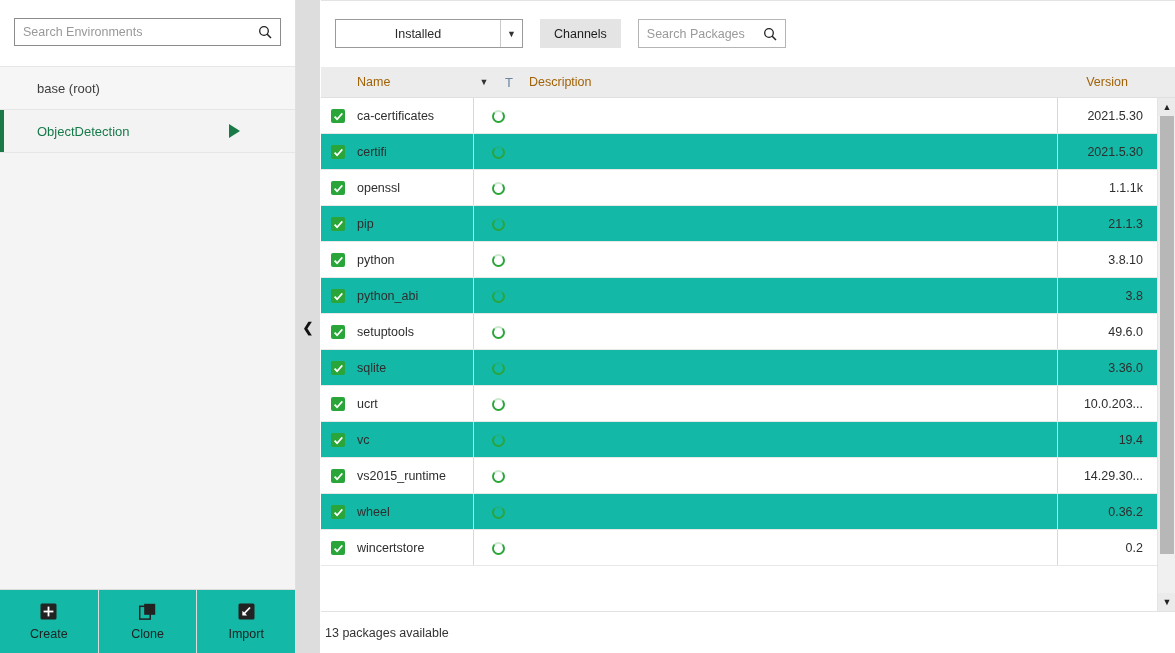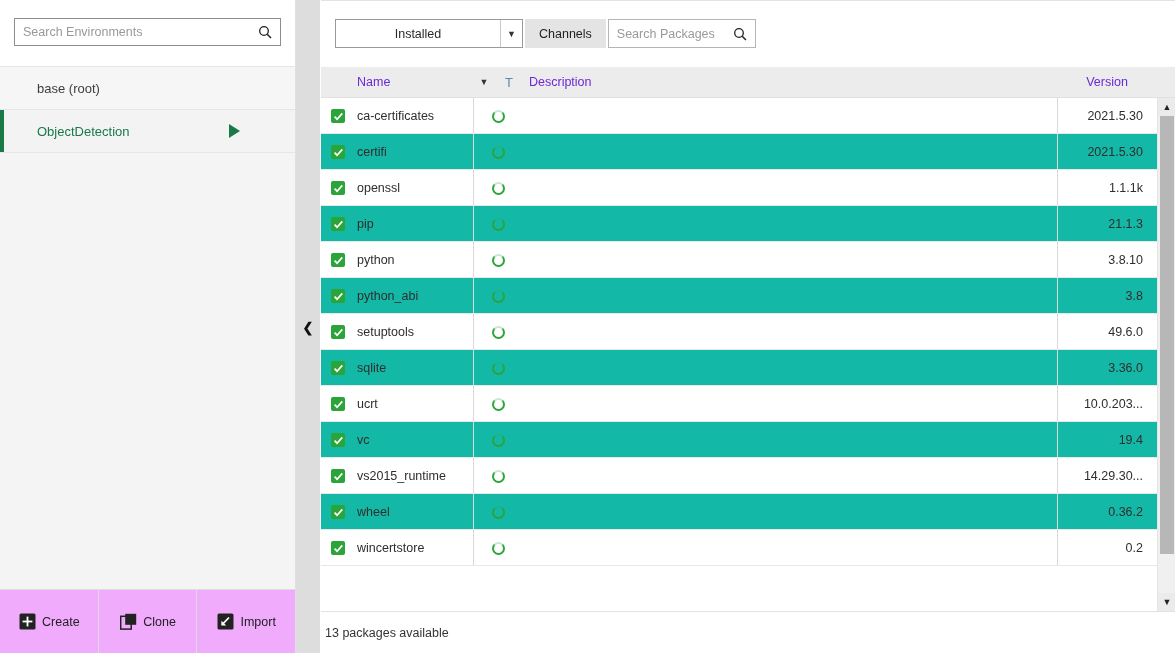--- a/index.html
+++ b/index.html
@@ -106,29 +106,29 @@
   }
   .env-toolbar {
     height: 64px;
     display: flex;
     border-top: 1px solid #dcdcdc;
     background: #f4f4f4;
   }
   .env-btn {
     flex: 1;
     display: flex;
-    flex-direction: row;
+    flex-direction: column;
     align-items: center;
     justify-content: center;
     gap: 6px;
     border-right: 1px solid #dcdcdc;
     font-size: 12.5px;
     color: #222;
     cursor: pointer;
-    background: #f0abfc;
+    background: #14b8a6;
   }
   .env-btn:last-child { border-right: none; }
   .env-btn .glyph { width: 18px; height: 18px; display:flex; align-items:center; justify-content:center;}
 
   
   .divider {
     width: 25px;
     background: #dddddd;
     position: relative;
     cursor: col-resize;
@@ -150,21 +150,21 @@
     flex: 1;
     height: 653px;
     display: flex;
     flex-direction: column;
     background: #ffffff;
   }
   .pkg-toolbar {
     height: 67px;
     display: flex;
     align-items: center;
-    gap: 2px;
+    gap: 17px;
     padding: 0 26px 0 14px;
     background: #ffffff;
   }
   .combo {
     position: relative;
     width: 188px;
     height: 29px;
     border: 1px solid #9a9a9a;
     background: #ffffff;
     display: flex;
@@ -230,21 +230,21 @@
     height: 31px;
     background: #ececec;
     display: flex;
     align-items: center;
     position: relative;
     flex: 0 0 auto;
     border-bottom: 1px solid #e0e0e0;
   }
   .th {
     font-size: 12.5px;
-    color: #6d28d9;
+    color: #a16207;
     display: flex;
     align-items: center;
     height: 100%;
   }
   .th-name { width: 152px; padding-left: 36px; }
   .th-sort { width: 22px; justify-content: center; font-size: 9px; color:#333; }
   .th-t    { width: 28px; justify-content: center; color:#6a86a3; font-size: 13px; }
   .th-desc { flex: 1; padding-left: 6px; }
   .th-ver  { width: 100px; justify-content: center; }
   .th-scroll { width: 18px; }

